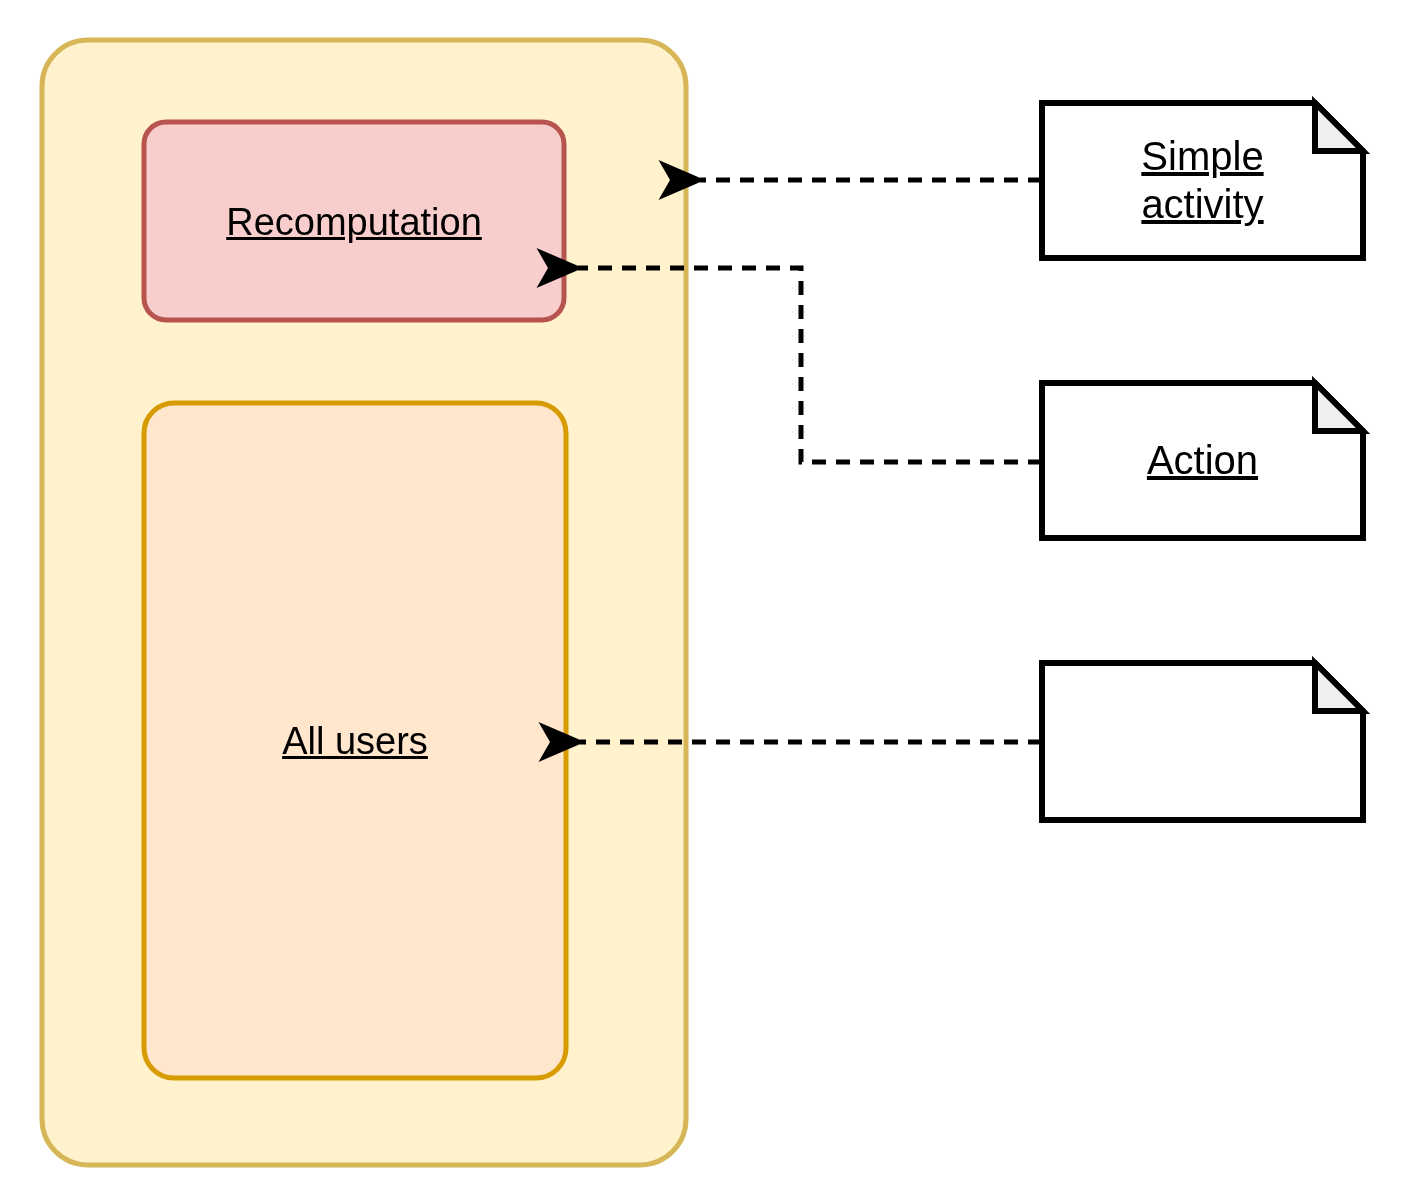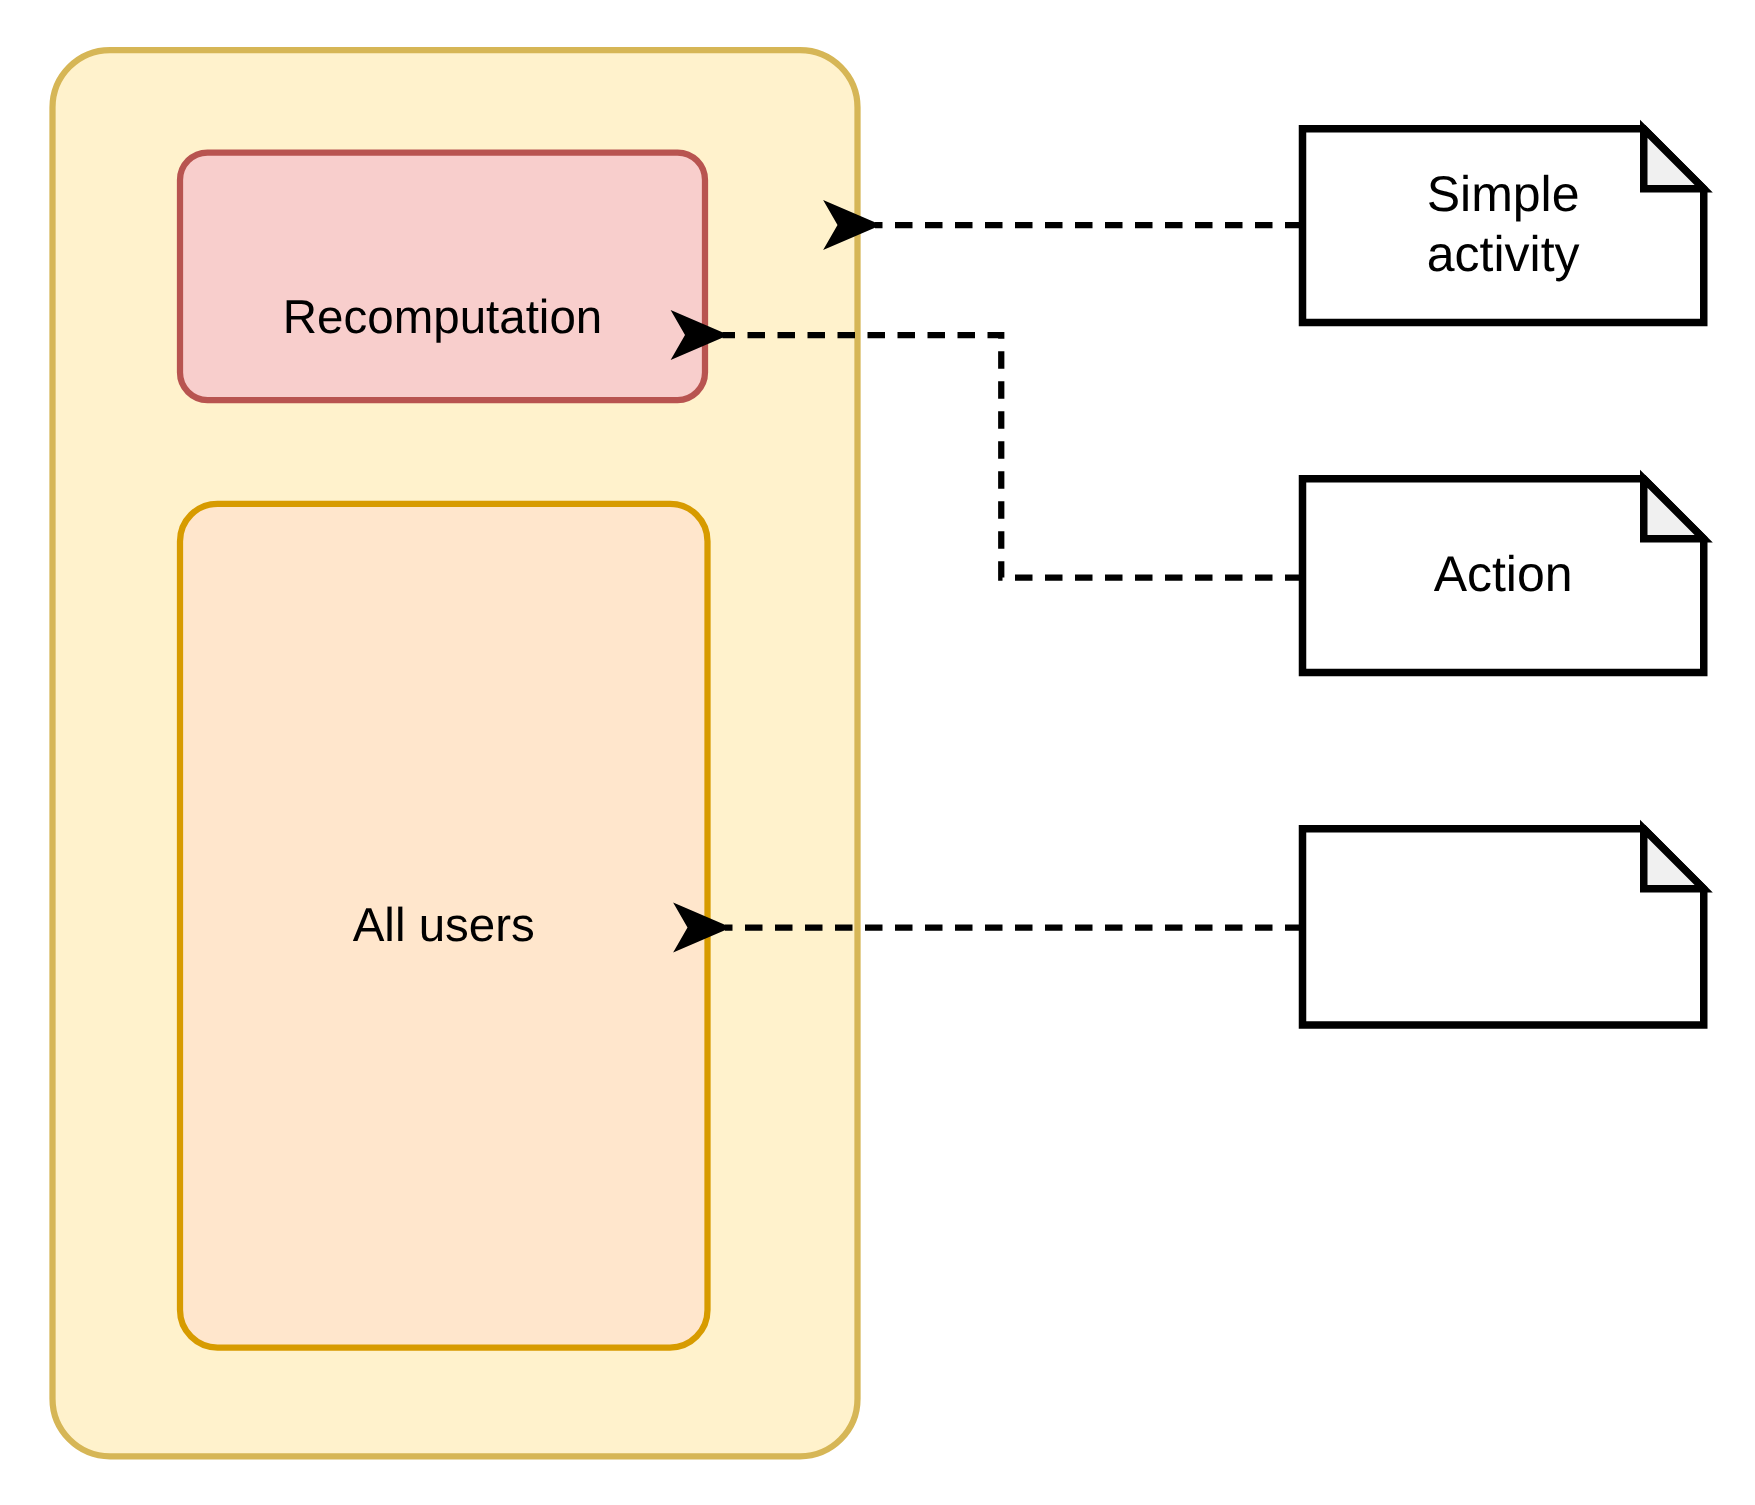--- a/index.html
+++ b/index.html
@@ -28,30 +28,30 @@
   }
   .shape-label {
     position: absolute;
     text-align: center;
     color: #000000;
     font-family: "Liberation Sans", sans-serif;
     font-size: 38px;
     line-height: 46px;
     white-space: pre-line;
     pointer-events: none;
+    text-decoration: underline;
   }
   .note-label {
     font-size: 40px;
     line-height: 48px;
   }
   #label-recomputation {
     left: 144px;
     top: 199px;
     width: 420px;
-    margin-top: 32px;
   }
   #label-allusers {
     left: 144px;
     top: 718px;
     width: 422px;
   }
   #label-note-0 {
     left: 1042px;
     top: 132px;
     width: 321px;

